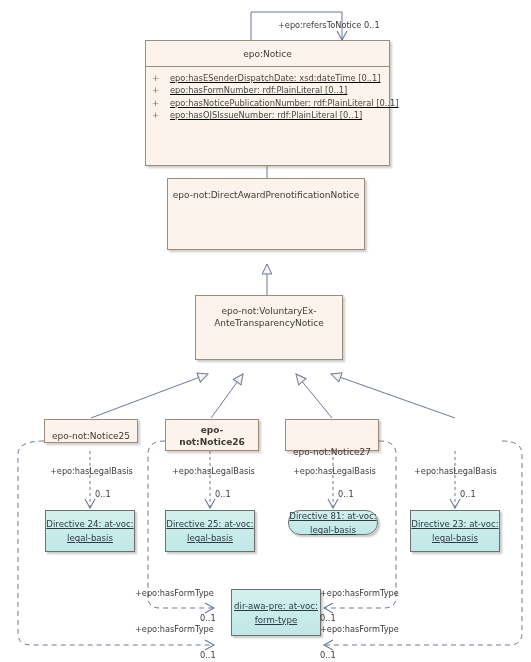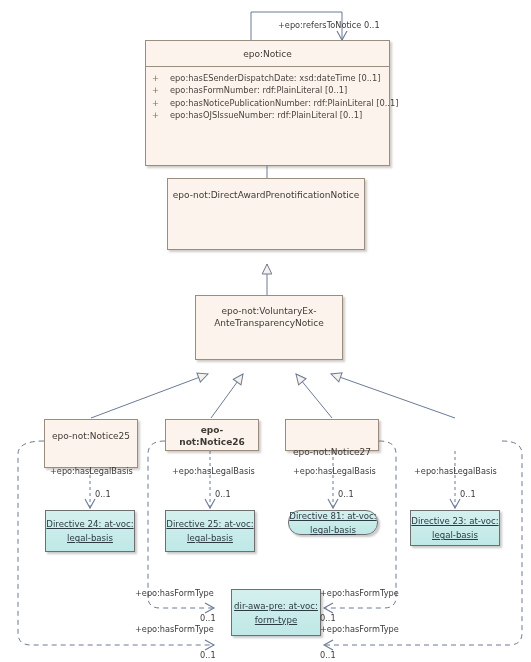--- a/index.html
+++ b/index.html
@@ -6,21 +6,21 @@
   body{font-family:"DejaVu Sans","Liberation Sans",sans-serif;}
   #canvas{position:relative;width:531px;height:662px;background:#ffffff;overflow:hidden;}
   svg.layer{position:absolute;left:0;top:0;width:531px;height:662px;pointer-events:none;}
 
   .node{position:absolute;box-sizing:border-box;border:1px solid #8c8173;
         box-shadow:2px 2px 2px rgba(120,110,100,.35);}
   .cls{background:#fcf3ec;border-color:#9a8d7e;}
   .cls-title{box-sizing:border-box;width:100%;text-align:center;color:#3d3a36;
         font-size:9px;padding:7px 3px 6px 3px;line-height:12px;}
   .cls-sep{height:1px;background:#9a8d7e;}
-  .attrs{padding:5px 16px 6px 6px;}
+  .attrs{padding:5px 16px 6px 6px;text-decoration:underline;}
   .attr{font-size:8.3px;color:#4a4540;line-height:12.4px;white-space:nowrap;}
   .attr .plus{display:inline-block;width:18px;color:#8a6c4f;}
 
   .voc{background:linear-gradient(180deg,#d4f0ee 0%,#bfe8e6 100%);
        border:1px solid #6f6f6f;box-shadow:2px 2px 2px rgba(120,120,120,.4);
        display:flex;align-items:center;justify-content:center;}
   .voc-txt{text-align:center;font-size:8.6px;color:#2c3a44;line-height:14px;
        text-decoration:underline;}
 
   .lbl{position:absolute;font-size:8.2px;color:#3a3a3a;white-space:nowrap;
@@ -85,21 +85,21 @@
     <div class="cls-title" style="padding-top:10px;">epo-not:DirectAwardPrenotificationNotice</div>
   </div>
 
   <div class="node cls" style="left:195px;top:295px;width:148px;height:65px;">
     <div class="cls-title" style="padding-top:9px;">
       <span>epo-not:VoluntaryEx-</span><br>
       <span>AnteTransparencyNotice</span>
     </div>
   </div>
 
-  <div class="node cls" style="left:44px;top:419px;width:94px;height:49px;">
+  <div class="node cls" style="left:44px;top:419px;width:94px;height:24px;">
     <div class="cls-title" style="padding-top:10px;">epo-not:Notice25</div>
   </div>
   <div class="node cls" style="left:165px;top:419px;width:94px;height:32px;">
     <div class="cls-title" style="padding-top:4px;font-weight:bold;">epo-not:Notice26</div>
   </div>
   <div class="node cls" style="left:285px;top:419px;width:94px;height:32px;">
     <div class="cls-title" style="padding-top:26px;">epo-not:Notice27</div>
   </div>
 
   <div class="node voc" style="left:45px;top:510px;width:90px;height:42px;">
@@ -113,21 +113,21 @@
       <span>Directive 25: at-voc:</span><br>
       <span>legal-basis</span>
     </div>
   </div>
   <div class="node voc" style="left:288px;top:510px;width:90px;height:25px;border-radius:12px;">
     <div class="voc-txt">
       <span>Directive 81: at-voc:</span><br>
       <span>legal-basis</span>
     </div>
   </div>
-  <div class="node voc" style="left:410px;top:510px;width:90px;height:36px;">
+  <div class="node voc" style="left:410px;top:510px;width:90px;height:42px;">
     <div class="voc-txt">
       <span>Directive 23: at-voc:</span><br>
       <span>legal-basis</span>
     </div>
   </div>
 
   <div class="node voc" style="left:231px;top:589px;width:90px;height:47px;">
     <div class="voc-txt">
       <span>dir-awa-pre: at-voc:</span><br>
       <span>form-type</span>

